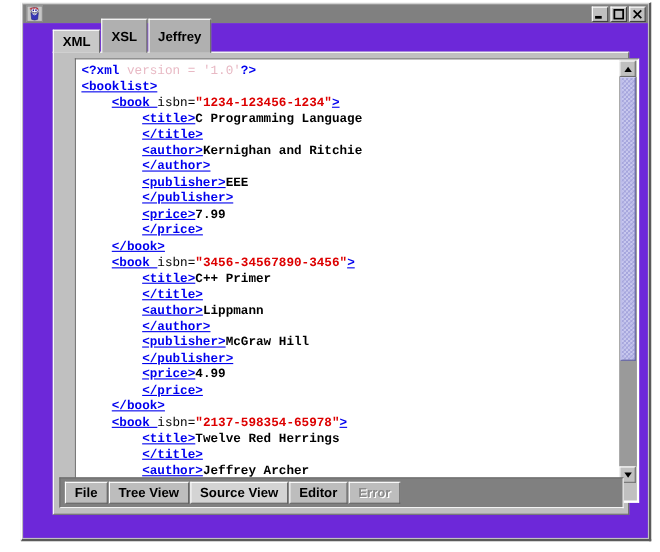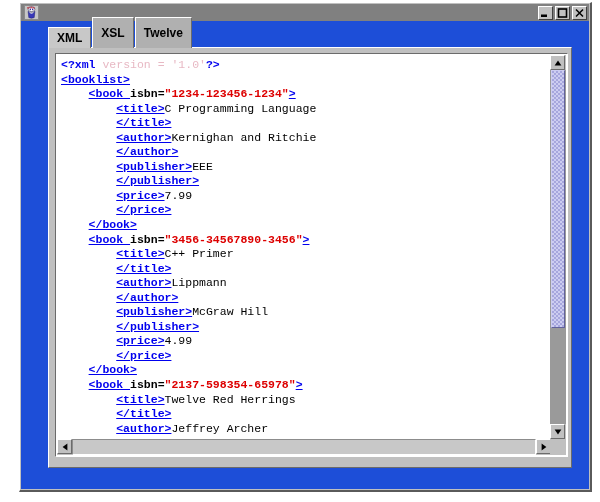--- a/index.html
+++ b/index.html
@@ -76,21 +76,21 @@
   }
   .win-btn svg { display: block; }
 
   
   #content-root {
     position: absolute;
     left: 1px;
     top: 18px;
     right: 1px;
     bottom: 1px;
-    background: #1d4ed8;
+    background: #6d28d9;
   }
 
   
   #tab-strip {
     position: absolute;
     left: 27px;
     top: 6px;
     height: 21px;
     display: flex;
     align-items: flex-end;
@@ -129,21 +129,21 @@
     border-top: 1px solid #ffffff;
     border-left: 1px solid #ffffff;
     border-right: 1px solid #6b6b6b;
     border-bottom: 1px solid #6b6b6b;
     box-sizing: border-box;
   }
 
   
   #scroll-pane {
     position: absolute;
-    left: 6px;
+    left: 19px;
     top: 5px;
     width: 513px;
     height: 404px;
     background: #ffffff;
     border-top: 1px solid #6b6b6b;
     border-left: 1px solid #6b6b6b;
     border-right: 1px solid #ffffff;
     border-bottom: 1px solid #ffffff;
     box-sizing: border-box;
   }
@@ -159,23 +159,23 @@
   }
   #code-area {
     font-family: "Liberation Mono", "DejaVu Sans Mono", monospace;
     font-size: 11.5px;
     line-height: 14.55px;
     white-space: pre;
     padding: 3px 0 0 4px;
     color: #000000;
   }
   .tok-tag      { color: #0000ee; font-weight: bold; text-decoration: underline; }
-  .tok-attr     { color: #000000; font-weight: bold; }
+  .tok-attr     { color: #000000; font-weight: normal; }
   .tok-string   { color: #dd0000; font-weight: bold; }
-  .tok-text     { color: #000000; font-weight: normal; }
+  .tok-text     { color: #000000; font-weight: bold; }
   .tok-decl     { color: #0000ee; font-weight: bold; }
   .tok-declattr { color: #e8b9c4; font-weight: normal; }
 
   
   #vscroll {
     position: absolute;
     right: 1px;
     top: 1px;
     width: 16px;
     height: 384px;
@@ -334,21 +334,21 @@
   <div id="content-root">
 
     <div id="tab-strip">
       <div class="tab selected">
         <span>XML</span>
       </div>
       <div class="tab">
         <span>XSL</span>
       </div>
       <div class="tab">
-        <span>Twelve</span>
+        <span>Jeffrey</span>
       </div>
     </div>
 
     <div id="editor-panel">
 
       <div id="scroll-pane">
 
         <div id="code-viewport">
           <div id="code-area"><div><span class="tok-decl">&lt;?</span><span class="tok-decl">xml</span><span class="tok-declattr"> version = '1.0'</span><span class="tok-decl">?&gt;</span></div><div><span class="tok-tag">&lt;booklist&gt;</span></div><div><span class="tok-text">    </span><span class="tok-tag">&lt;book </span><span class="tok-attr">isbn</span><span class="tok-attr">=</span><span class="tok-string">"1234-123456-1234"</span><span class="tok-tag">&gt;</span></div><div><span class="tok-text">        </span><span class="tok-tag">&lt;title&gt;</span><span class="tok-text">C Programming Language</span></div><div><span class="tok-text">        </span><span class="tok-tag">&lt;/title&gt;</span></div><div><span class="tok-text">        </span><span class="tok-tag">&lt;author&gt;</span><span class="tok-text">Kernighan and Ritchie</span></div><div><span class="tok-text">        </span><span class="tok-tag">&lt;/author&gt;</span></div><div><span class="tok-text">        </span><span class="tok-tag">&lt;publisher&gt;</span><span class="tok-text">EEE</span></div><div><span class="tok-text">        </span><span class="tok-tag">&lt;/publisher&gt;</span></div><div><span class="tok-text">        </span><span class="tok-tag">&lt;price&gt;</span><span class="tok-text">7.99</span></div><div><span class="tok-text">        </span><span class="tok-tag">&lt;/price&gt;</span></div><div><span class="tok-text">    </span><span class="tok-tag">&lt;/book&gt;</span></div><div><span class="tok-text">    </span><span class="tok-tag">&lt;book </span><span class="tok-attr">isbn</span><span class="tok-attr">=</span><span class="tok-string">"3456-34567890-3456"</span><span class="tok-tag">&gt;</span></div><div><span class="tok-text">        </span><span class="tok-tag">&lt;title&gt;</span><span class="tok-text">C++ Primer</span></div><div><span class="tok-text">        </span><span class="tok-tag">&lt;/title&gt;</span></div><div><span class="tok-text">        </span><span class="tok-tag">&lt;author&gt;</span><span class="tok-text">Lippmann</span></div><div><span class="tok-text">        </span><span class="tok-tag">&lt;/author&gt;</span></div><div><span class="tok-text">        </span><span class="tok-tag">&lt;publisher&gt;</span><span class="tok-text">McGraw Hill</span></div><div><span class="tok-text">        </span><span class="tok-tag">&lt;/publisher&gt;</span></div><div><span class="tok-text">        </span><span class="tok-tag">&lt;price&gt;</span><span class="tok-text">4.99</span></div><div><span class="tok-text">        </span><span class="tok-tag">&lt;/price&gt;</span></div><div><span class="tok-text">    </span><span class="tok-tag">&lt;/book&gt;</span></div><div><span class="tok-text">    </span><span class="tok-tag">&lt;book </span><span class="tok-attr">isbn</span><span class="tok-attr">=</span><span class="tok-string">"2137-598354-65978"</span><span class="tok-tag">&gt;</span></div><div><span class="tok-text">        </span><span class="tok-tag">&lt;title&gt;</span><span class="tok-text">Twelve Red Herrings</span></div><div><span class="tok-text">        </span><span class="tok-tag">&lt;/title&gt;</span></div><div><span class="tok-text">        </span><span class="tok-tag">&lt;author&gt;</span><span class="tok-text">Jeffrey Archer</span></div></div>
         </div>
@@ -379,16 +379,33 @@
           <div class="sb-btn" id="hs-right">
             <svg width="6" height="8" viewBox="0 0 6 8">
                 <path d="M0.6 0.6 L0.6 7.4 L5.4 4 Z" fill="#000000"></path>
               </svg>
           </div>
         </div>
 
         <div id="scroll-corner"></div>
       </div>
 
+      <div id="button-bar">
+        <div class="bar-btn">
+          <span>File</span>
+        </div>
+        <div class="bar-btn">
+          <span>Tree View</span>
+        </div>
+        <div class="bar-btn active">
+          <span>Source View</span>
+        </div>
+        <div class="bar-btn">
+          <span>Editor</span>
+        </div>
+        <div class="bar-btn disabled">
+          <span>Error</span>
+        </div>
+      </div>
 
     </div>
   </div>
 </div>
 
 </body></html>

